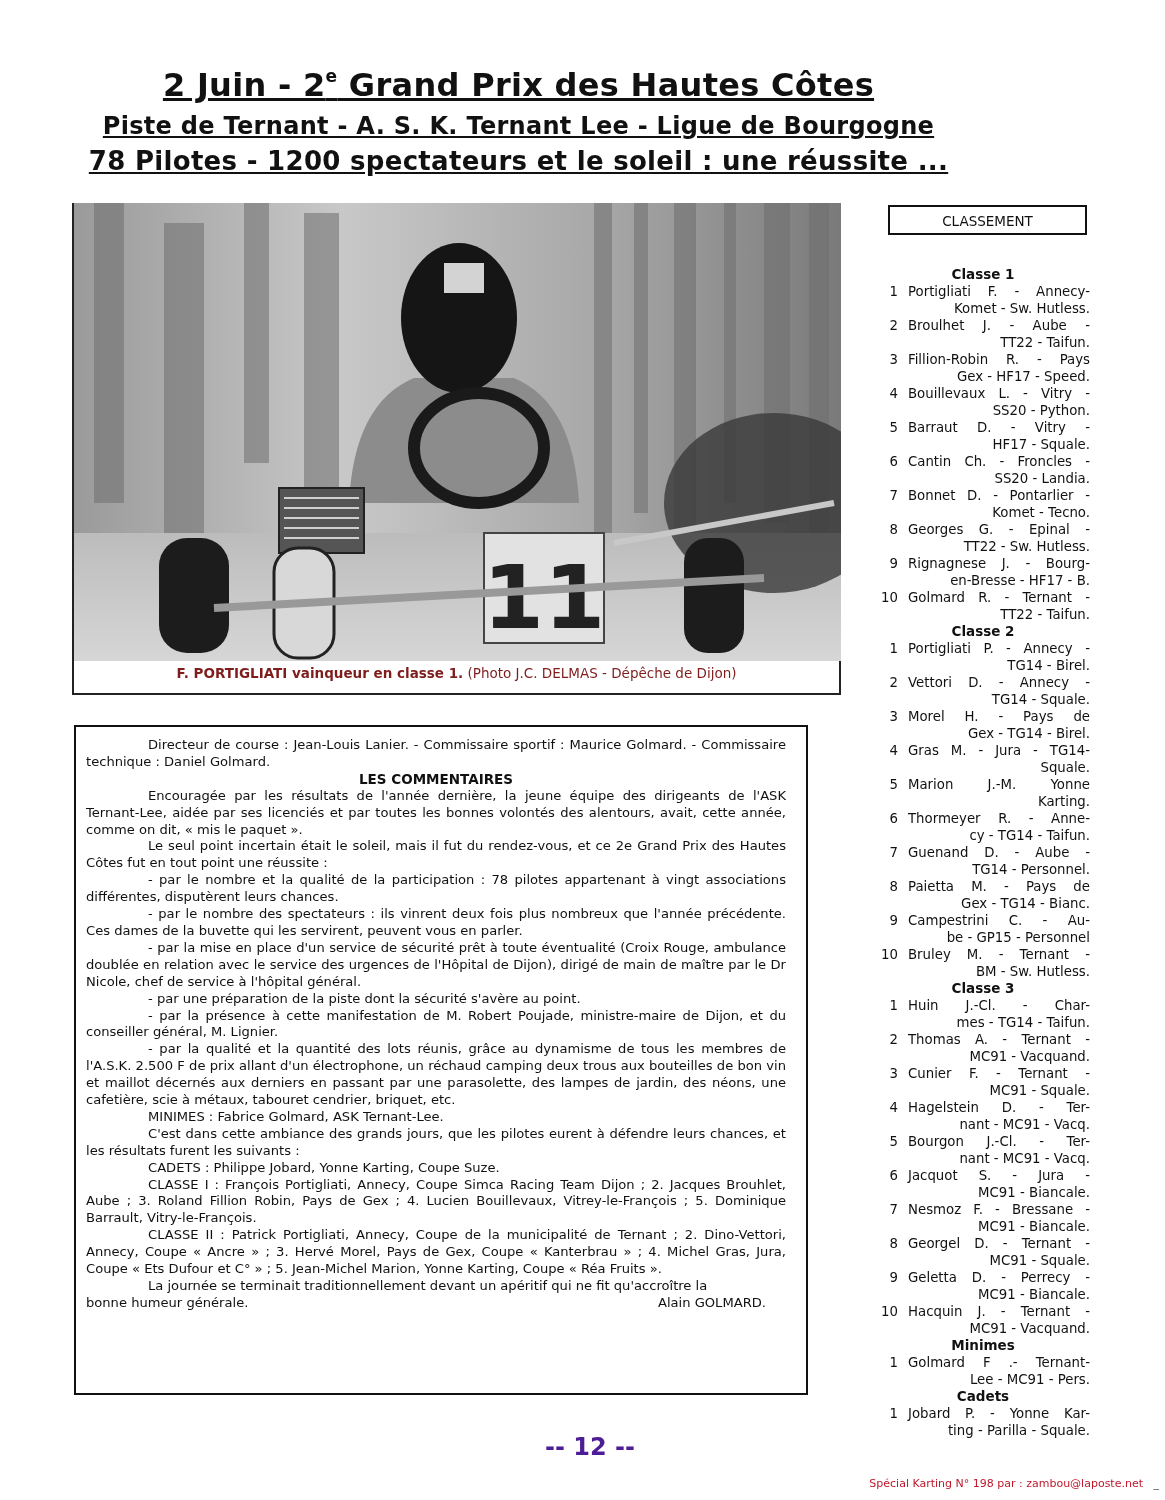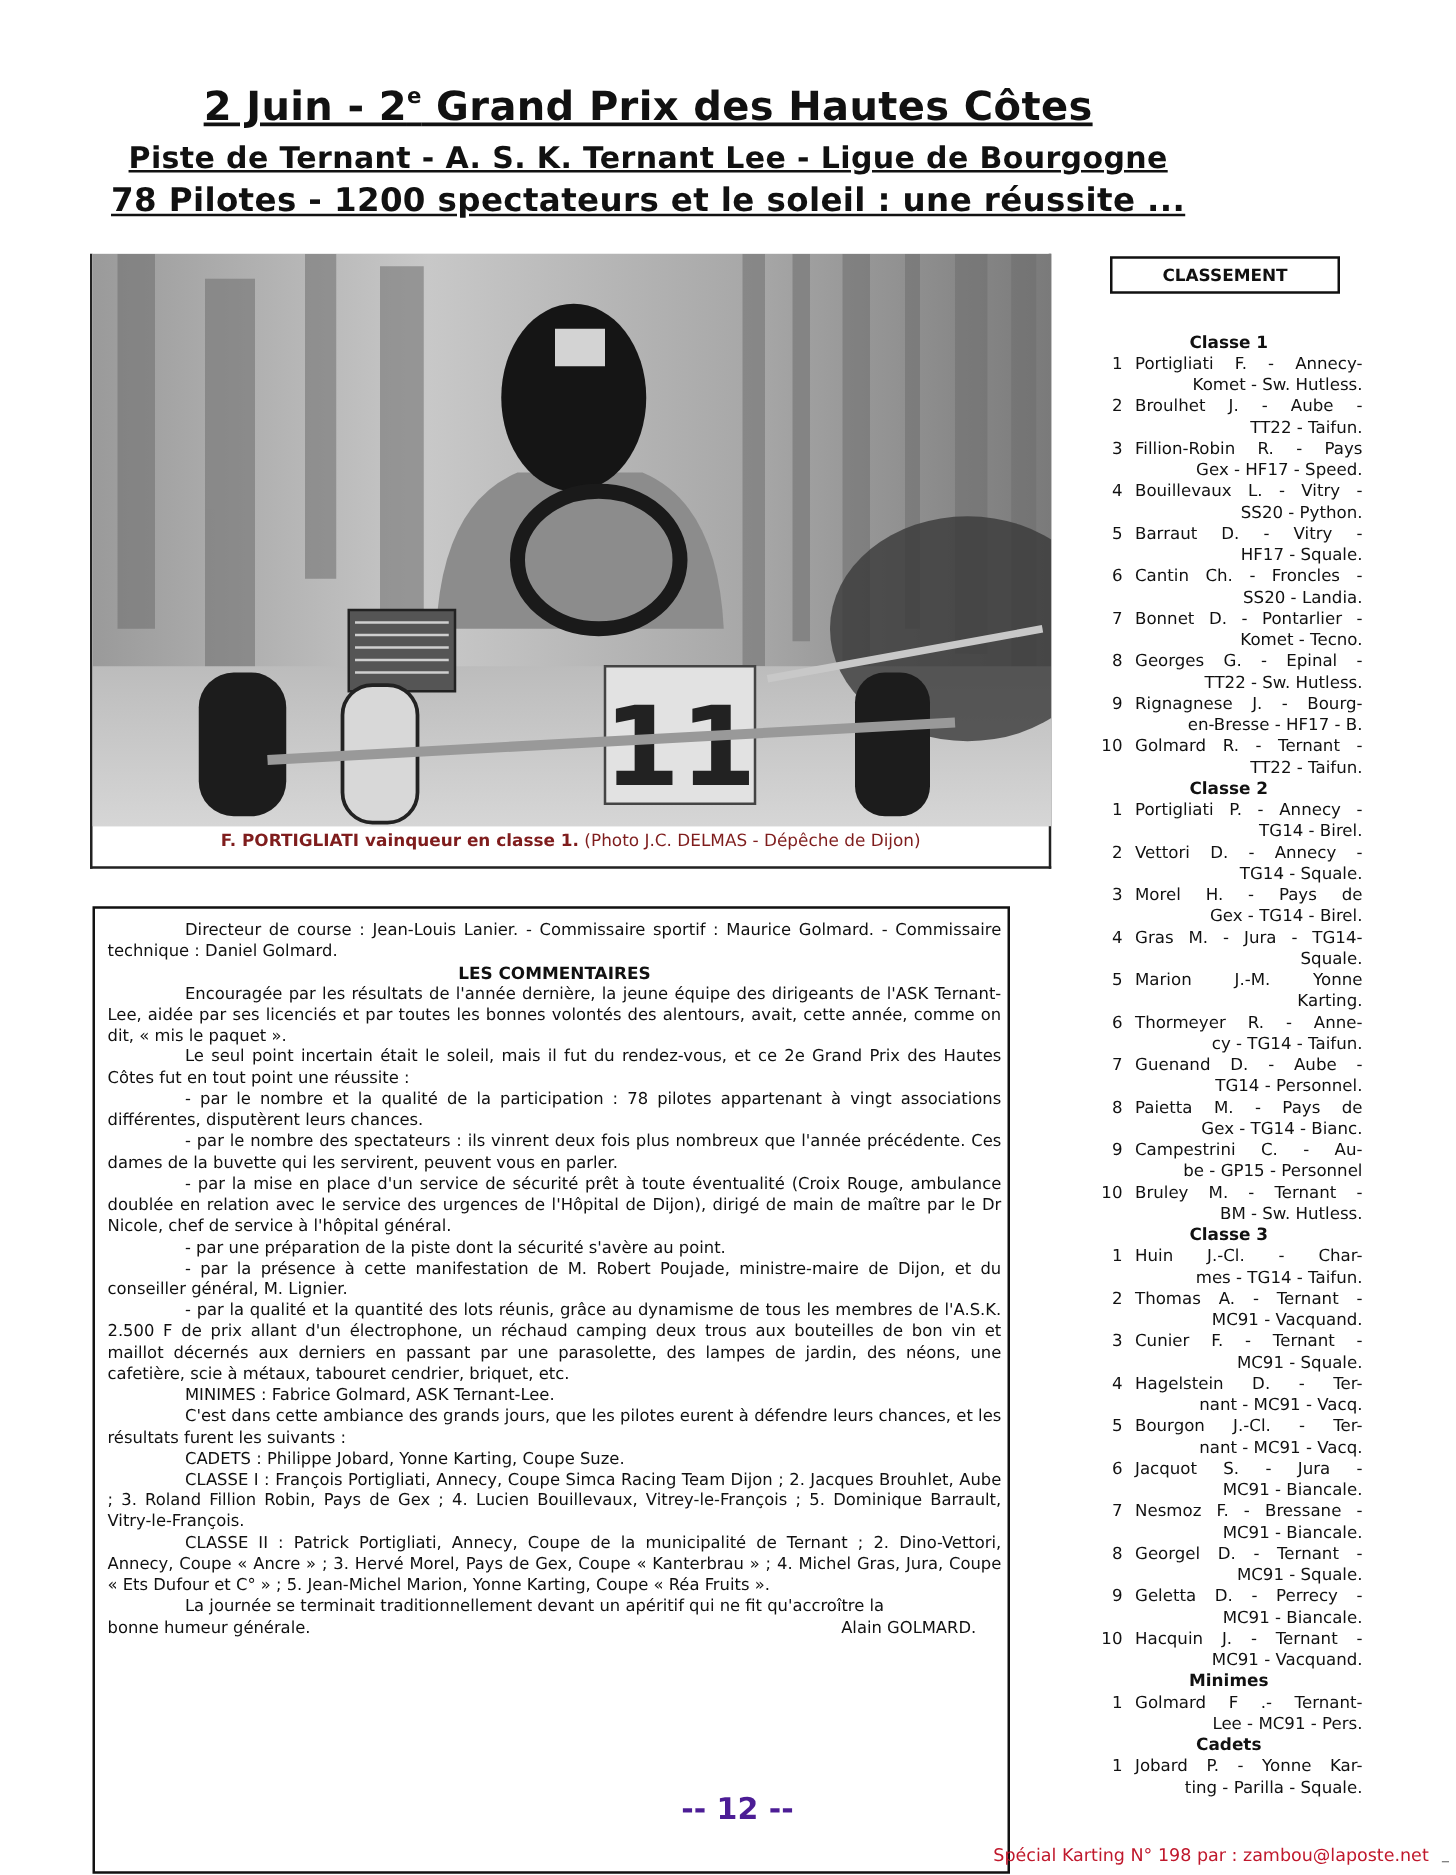--- a/index.html
+++ b/index.html
@@ -22,47 +22,47 @@
     background: #bdbdbd;
   }
   .photo svg { display: block; }
   .caption {
     position: absolute; left: 0; top: 462px; width: 765px; text-align: center;
     font-size: 13.5px; color: #7f1d1d;
   }
   .caption b { font-weight: bold; }
 
   .article {
-    position: absolute; left: 74px; top: 725px; width: 734px; height: 774px;
-    border: 2px solid #111; box-sizing: border-box; padding: 10px 5px 0 10px;
+    position: absolute; left: 74px; top: 725px; width: 734px; height: 670px;
+    border: 2px solid #111; box-sizing: border-box; padding: 10px 20px 0 10px;
     font-size: 13.1px; line-height: 16.9px; text-align: justify;
   }
   .article p { margin: 0; text-indent: 62px; }
   .article .sec-title { text-align: center; font-weight: bold; text-indent: 0; font-size: 13.5px; }
   .article .sig { display: flex; justify-content: space-between; text-indent: 0; }
   .article .sig span:last-child { padding-right: 20px; }
 
   .sidebar { position: absolute; left: 876px; top: 205px; width: 214px; }
   .class-box {
-    margin-left: 12px; width: 184px; height: 30px; border: 2px solid #111; box-sizing: border-box;
-    text-align: center; font-weight: bold; font-size: 13.5px; line-height: 28px;
+    margin-left: 12px; width: 199px; height: 30px; border: 2px solid #111; box-sizing: border-box;
+    text-align: center; font-weight: normal; font-size: 13.5px; line-height: 28px;
   }
   .cls-title { text-align: center; font-weight: bold; font-size: 13.5px; line-height: 17px; margin-top: 31px; }
   .cls-title.tight { margin-top: 0; }
   .entry { position: relative; font-size: 13.3px; line-height: 17px; padding-left: 32px; text-align: justify; }
   .entry .num { position: absolute; left: 0; width: 22px; text-align: right; }
   .entry .l1 { display: block; text-align: justify; text-align-last: justify; }
   .entry .l2 { display: block; padding-left: 10px; text-align: justify; text-align-last: right; }
 
   .page-num {
     position: absolute; left: 545px; top: 1433px; font-weight: bold; font-size: 24px; color: #4c1d95;
     font-family: "DejaVu Sans", sans-serif;
   }
   .footer-note {
-    position: absolute; right: 22px; top: 1477px; font-size: 14px; color: #c0182c;
+    position: absolute; right: 22px; top: 1477px; font-size: 11px; color: #c0182c;
     font-family: "DejaVu Sans", sans-serif;
   }
   .footer-dash { position: absolute; right: 6px; top: 1477px; font-size: 11px; color: #555; }
 </style>
 </head>
 <body>
 
 <div class="headline h1"><span>2 Juin  -  2</span><sup>e</sup><span> Grand  Prix  des  Hautes  Côtes</span></div>
 <div class="headline h2">Piste de Ternant  -  A. S. K. Ternant Lee - Ligue de Bourgogne</div>
 <div class="headline h3">78  Pilotes - 1200 spectateurs  et  le  soleil : une  réussite ...</div>

